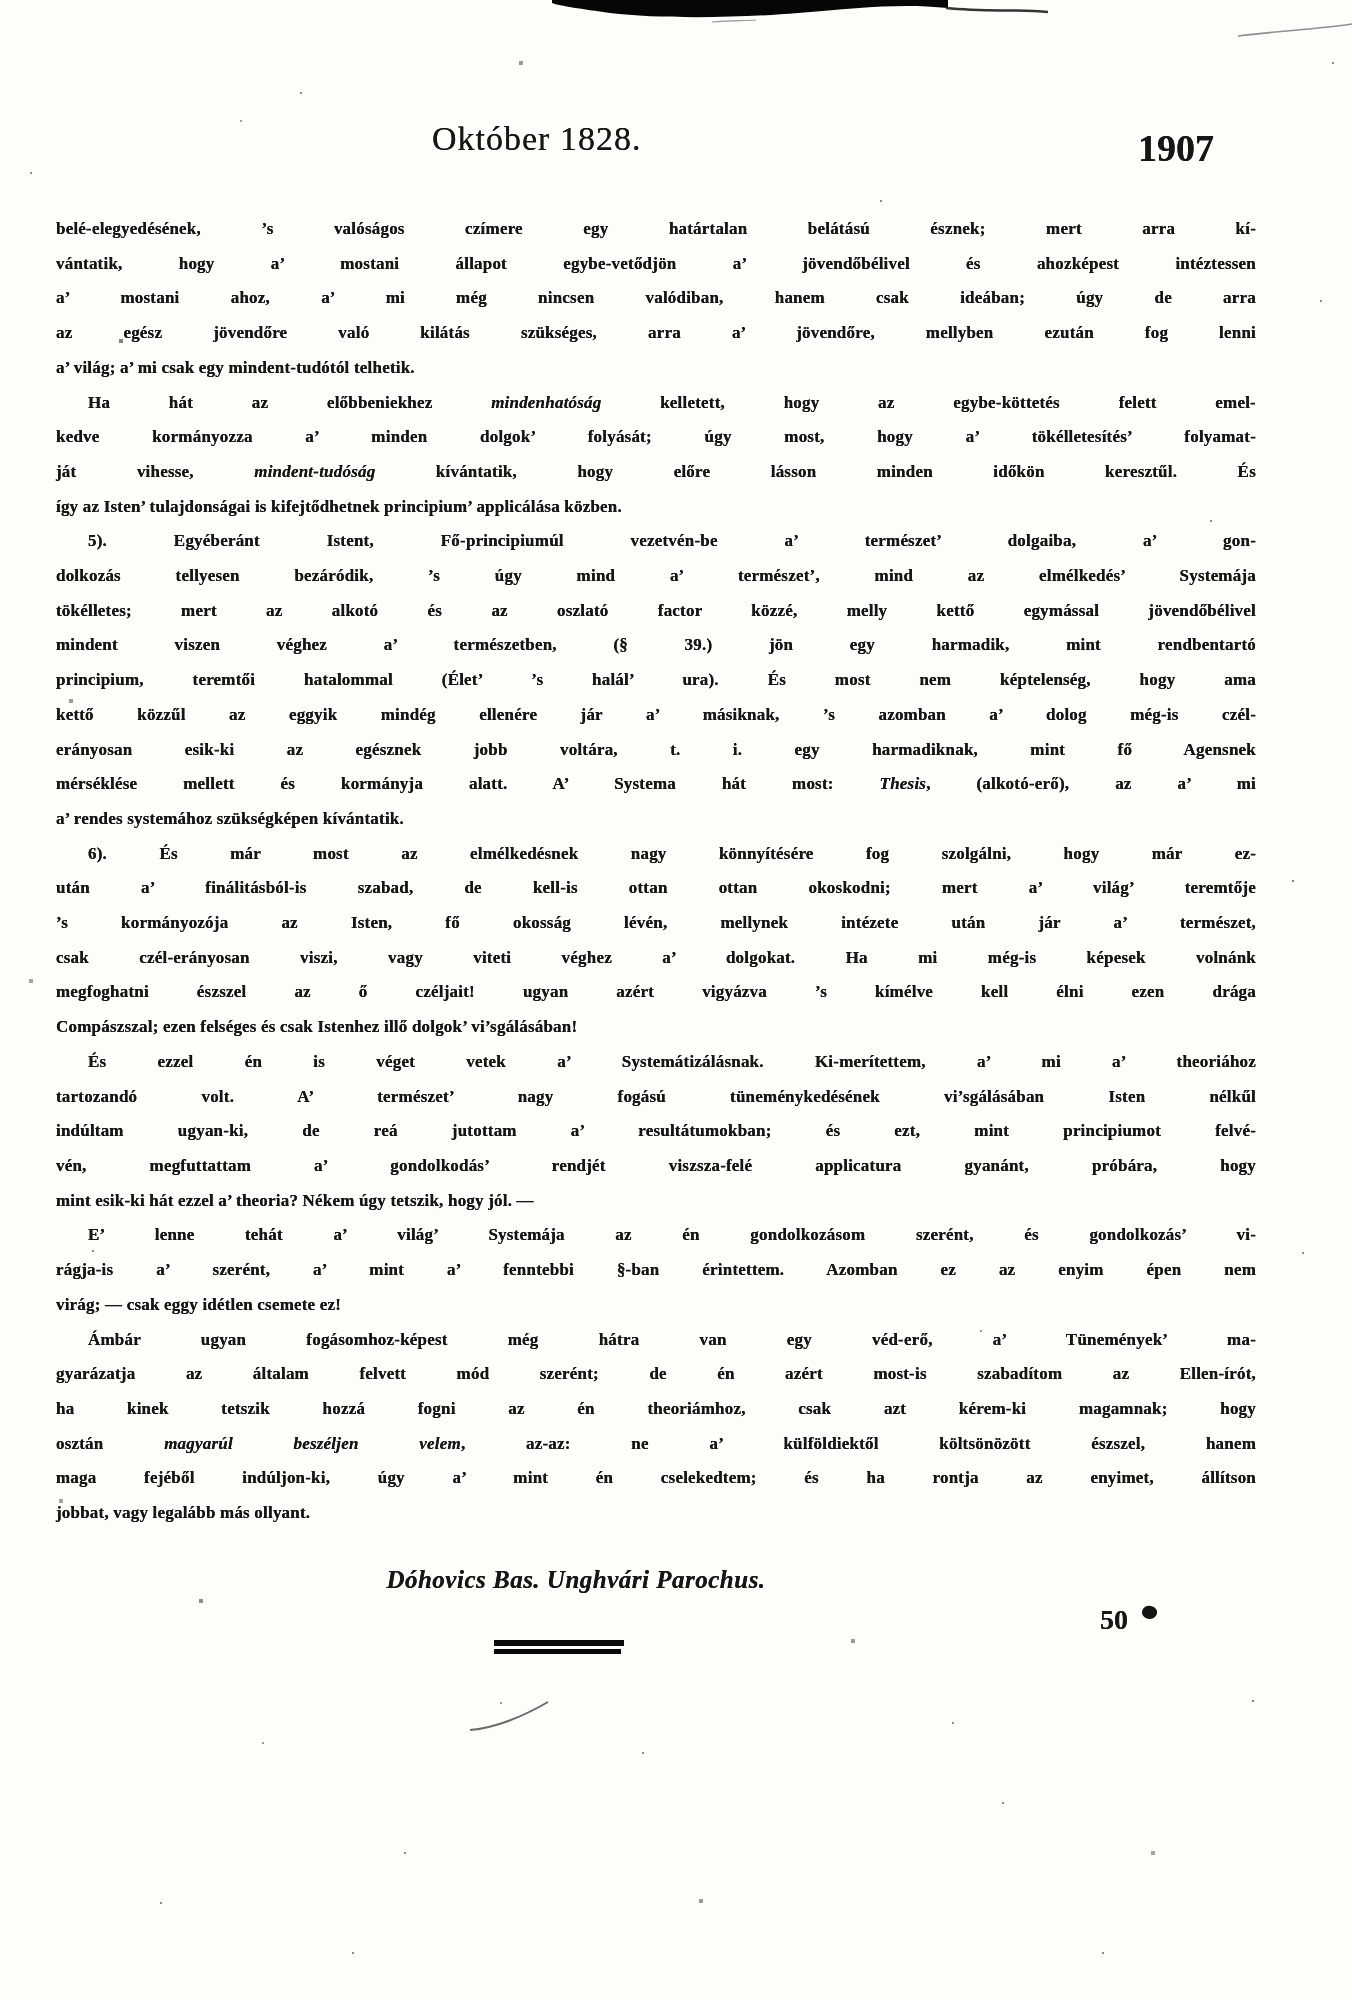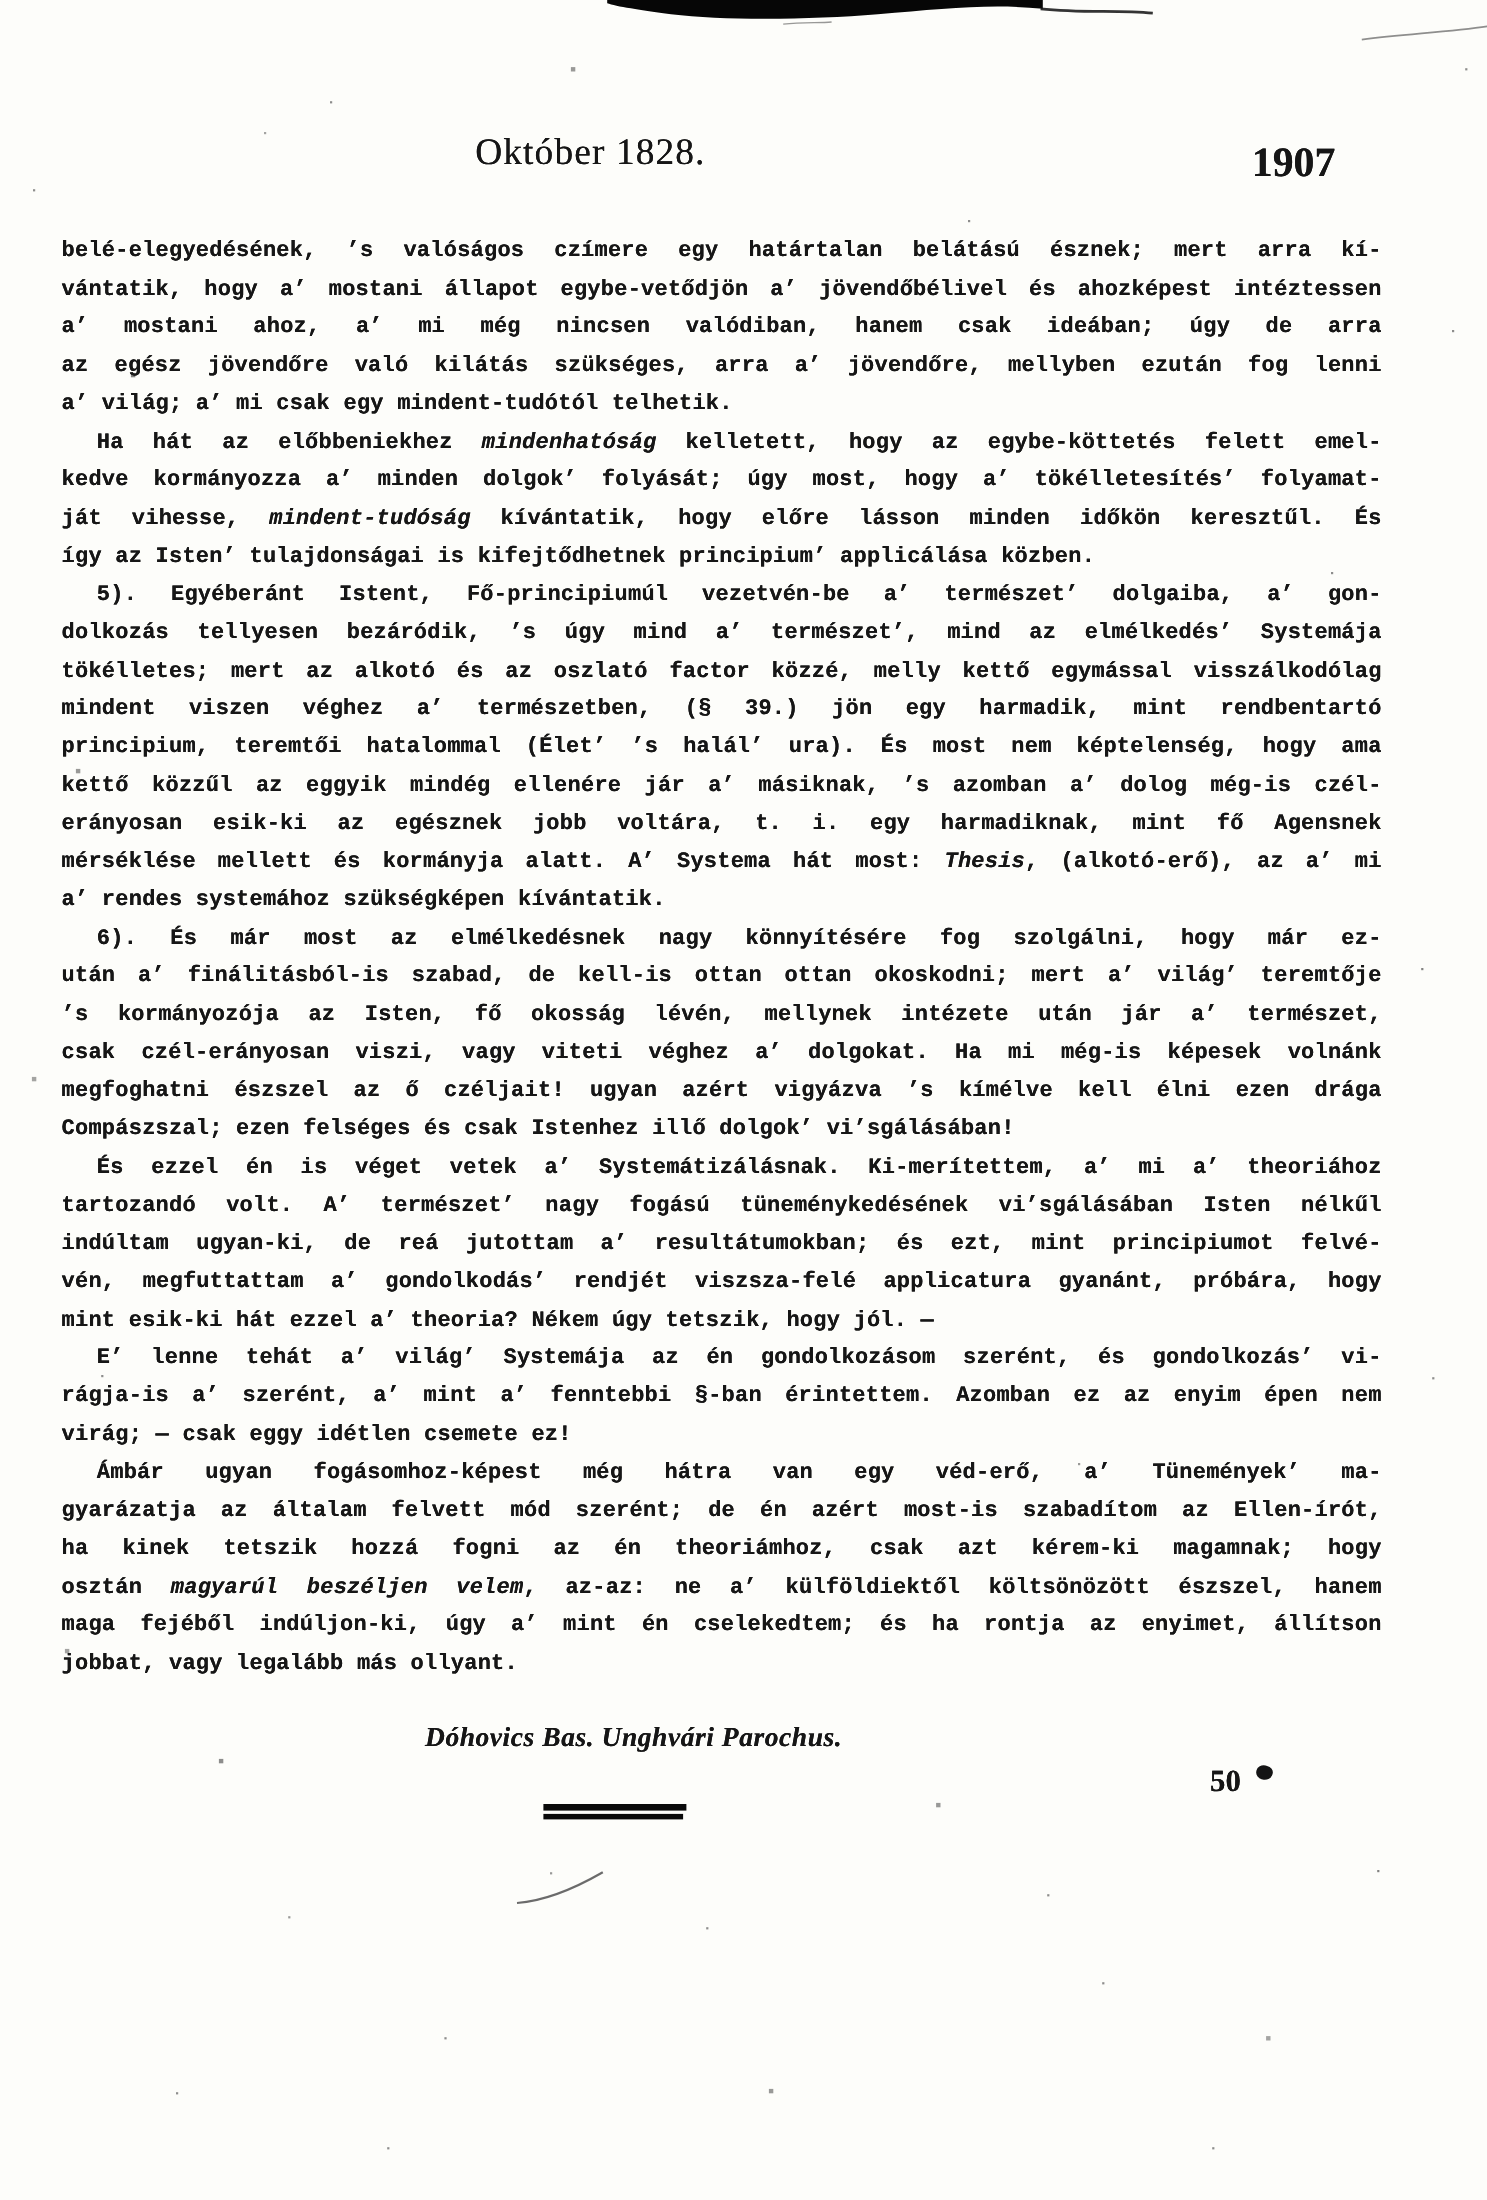--- a/index.html
+++ b/index.html
@@ -21,24 +21,23 @@
   }
   .page-number {
     position: absolute; left: 1138px; top: 126px;
     font-size: 38px; font-weight: bold;
     text-shadow: 0 0 0.6px currentColor;
   }
 
   
   .text-column {
     position: absolute; left: 56px; top: 212px; width: 1200px;
-    font-size: 20px; line-height: 34.7px; font-weight: bold;
+    font-size: 17px; line-height: 34.7px; font-weight: bold;
     letter-spacing: 0.2px;
     text-shadow: 0 0 0.5px currentColor;
-    font-family: Liberation Mono, monospace;
   }
   .para { margin: 0; }
   .line { text-align: justify; text-align-last: justify; white-space: normal; }
   .line.last { text-align-last: left; }
   .para.indent .line:first-child { text-indent: 32px; }
   .line em { font-style: italic; font-weight: bold; }
 
   
   .signature {
     position: absolute; left: 56px; top: 1566px; width: 1200px;
@@ -113,21 +112,21 @@
       </div>
       <div class="para indent">
         <div class="line"><span>Ha hát az előbbeniekhez </span><em>mindenhatóság</em><span> kelletett, hogy az egybe-köttetés felett emel-</span></div>
         <div class="line"><span>kedve kormányozza a’ minden dolgok’ folyását; úgy most, hogy a’ tökélletesítés’ folyamat-</span></div>
         <div class="line"><span>ját vihesse, </span><em>mindent-tudóság</em><span> kívántatik, hogy előre lásson minden időkön keresztűl. És</span></div>
         <div class="line last"><span>így az Isten’ tulajdonságai is kifejtődhetnek principium’ applicálása közben.</span></div>
       </div>
       <div class="para indent">
         <div class="line"><span>5). Egyéberánt Istent, Fő-principiumúl vezetvén-be a’ természet’ dolgaiba, a’ gon-</span></div>
         <div class="line"><span>dolkozás tellyesen bezáródik, ’s úgy mind a’ természet’, mind az elmélkedés’ Systemája</span></div>
-        <div class="line"><span>tökélletes; mert az alkotó és az oszlató factor közzé, melly kettő egymással visszálkodólag</span></div>
+        <div class="line"><span>tökélletes; mert az alkotó és az oszlató factor közzé, melly kettő egymással jövendőbélivel</span></div>
         <div class="line"><span>mindent viszen véghez a’ természetben, (§ 39.) jön egy harmadik, mint rendbentartó</span></div>
         <div class="line"><span>principium, teremtői hatalommal (Élet’ ’s halál’ ura). És most nem képtelenség, hogy ama</span></div>
         <div class="line"><span>kettő közzűl az eggyik mindég ellenére jár a’ másiknak, ’s azomban a’ dolog még-is czél-</span></div>
         <div class="line"><span>erányosan esik-ki az egésznek jobb voltára, t. i. egy harmadiknak, mint fő Agensnek</span></div>
         <div class="line"><span>mérséklése mellett és kormányja alatt. A’ Systema hát most: </span><em>Thesis</em><span>, (alkotó-erő), az a’ mi</span></div>
         <div class="line last"><span>a’ rendes systemához szükségképen kívántatik.</span></div>
       </div>
       <div class="para indent">
         <div class="line"><span>6). És már most az elmélkedésnek nagy könnyítésére fog szolgálni, hogy már ez-</span></div>
         <div class="line"><span>után a’ finálitásból-is szabad, de kell-is ottan ottan okoskodni; mert a’ világ’ teremtője</span></div>

